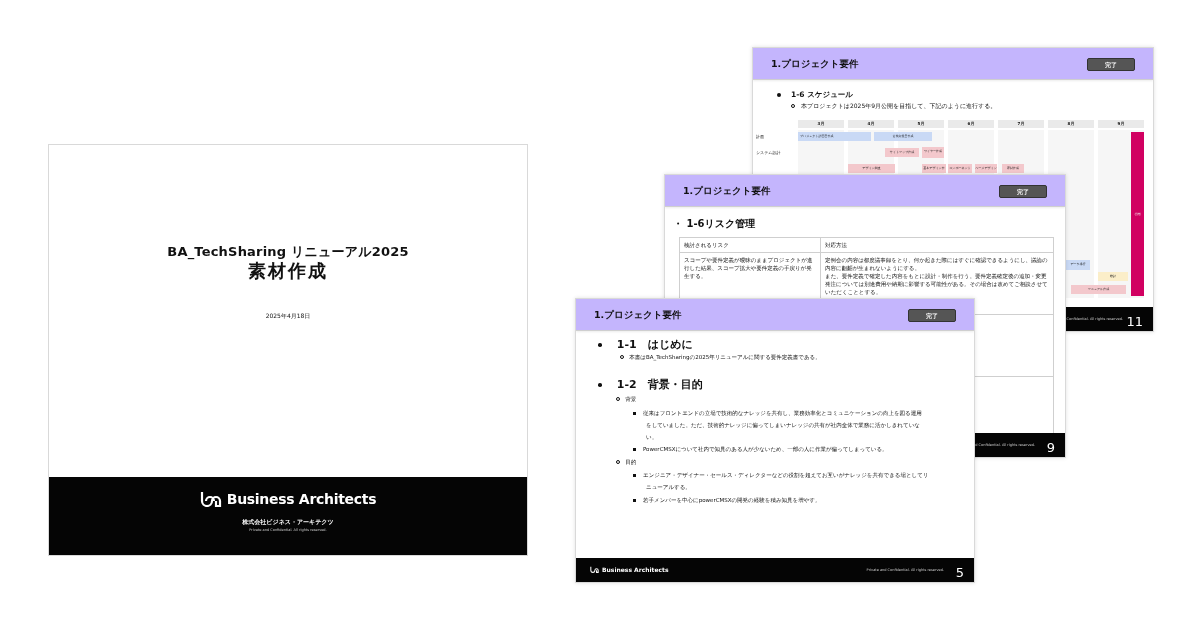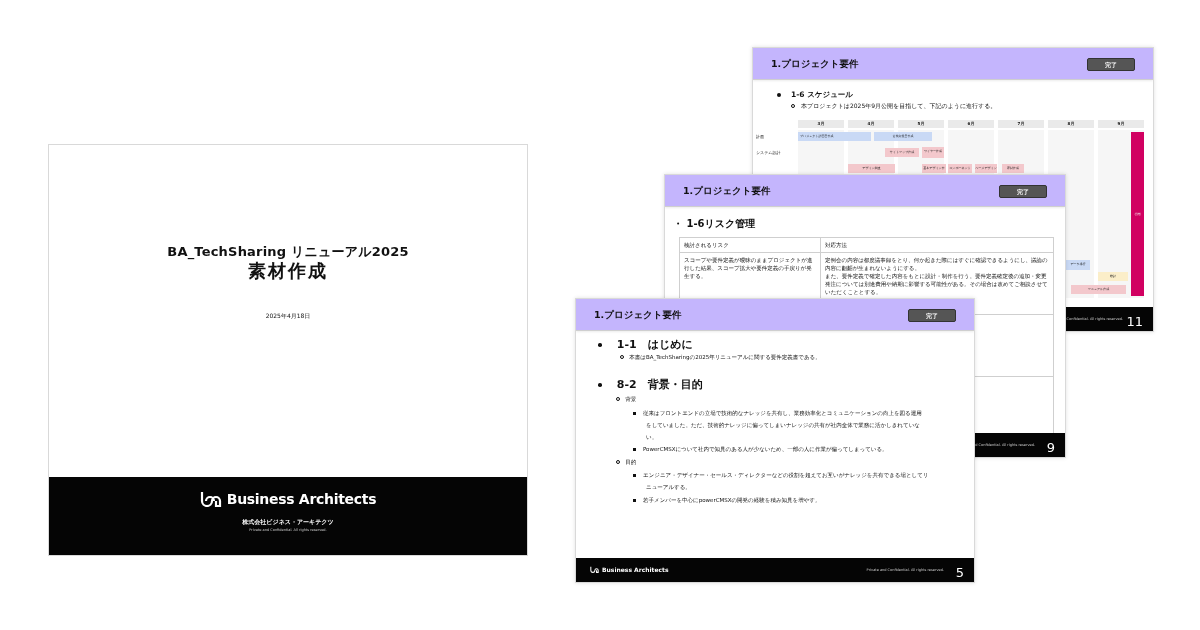--- a/index.html
+++ b/index.html
@@ -167,21 +167,21 @@
 </div>
 
 <div id="s5" class="slide shadow">
   <div class="hdr">
     <div class="h-title">1.プロジェクト要件</div>
     <div class="badge">完了</div>
   </div>
   <div class="body">
     <div class="l1" style="left:22px;top:2px"><span class="b-dot"></span>&nbsp;&nbsp;&nbsp;&nbsp;<span>1-1　はじめに</span></div>
     <div class="l2" style="left:44px;top:14px"><span class="b-circ"></span>&nbsp;&nbsp;&nbsp;<span>本書はBA_TechSharingの2025年リニューアルに関する要件定義書である。</span></div>
-    <div class="l1" style="left:22px;top:42px"><span class="b-dot"></span>&nbsp;&nbsp;&nbsp;&nbsp;<span>8-2　背景・目的</span></div>
+    <div class="l1" style="left:22px;top:42px"><span class="b-dot"></span>&nbsp;&nbsp;&nbsp;&nbsp;<span>1-2　背景・目的</span></div>
     <div class="l2" style="left:40px;top:56px"><span class="b-circ"></span>&nbsp;&nbsp;&nbsp;<span>背景</span></div>
     <div class="l3" style="left:57px;top:70px"><span class="b-sq"></span>&nbsp;&nbsp;&nbsp;&nbsp;<span>従来はフロントエンドの立場で技術的なナレッジを共有し、業務効率化とコミュニケーションの向上を図る運用</span></div>
     <div class="l3" style="left:70px;top:82px">をしていました。ただ、技術的ナレッジに偏ってしまいナレッジの共有が社内全体で業務に活かしきれていな</div>
     <div class="l3" style="left:70px;top:94px">い。</div>
     <div class="l3" style="left:57px;top:106px"><span class="b-sq"></span>&nbsp;&nbsp;&nbsp;&nbsp;<span>PowerCMSXについて社内で知見のある人が少ないため、一部の人に作業が偏ってしまっている。</span></div>
     <div class="l2" style="left:40px;top:119px"><span class="b-circ"></span>&nbsp;&nbsp;&nbsp;<span>目的</span></div>
     <div class="l3" style="left:57px;top:132px"><span class="b-sq"></span>&nbsp;&nbsp;&nbsp;&nbsp;<span>エンジニア・デザイナー・セールス・ディレクターなどの役割を超えてお互いがナレッジを共有できる場としてリ</span></div>
     <div class="l3" style="left:70px;top:144px">ニューアルする。</div>
     <div class="l3" style="left:57px;top:157px"><span class="b-sq"></span>&nbsp;&nbsp;&nbsp;&nbsp;<span>若手メンバーを中心にpowerCMSXの開発の経験を積み知見を増やす。</span></div>
   </div>

